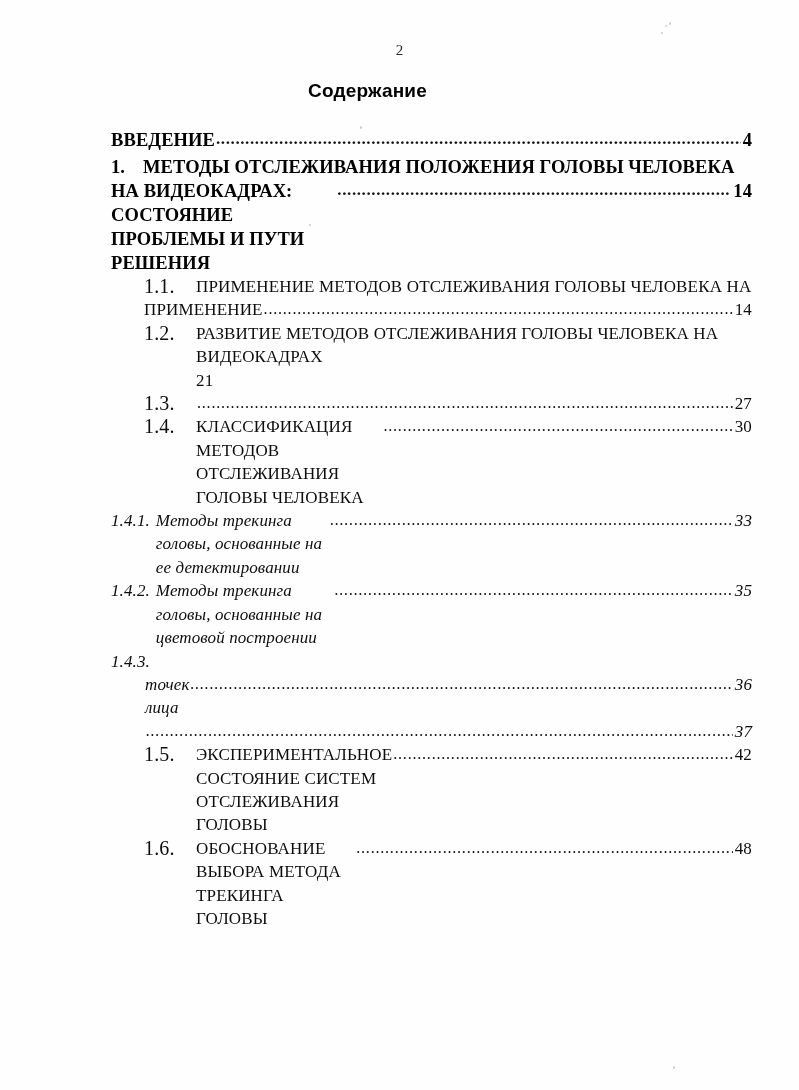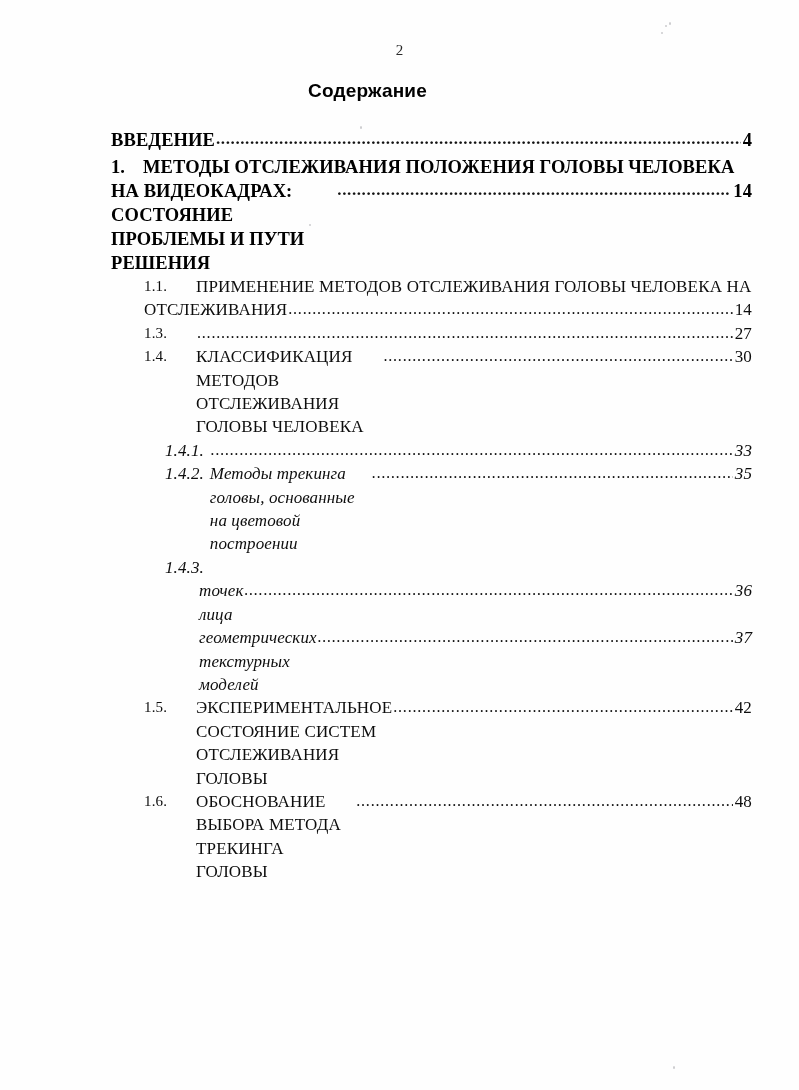--- a/index.html
+++ b/index.html
@@ -131,31 +131,30 @@
   .lvl1 {
     margin-left: 33px;
     font-size: 17px;
     line-height: 23.4px;
     font-variant: small-caps;
     letter-spacing: .15px;
   }
   .lvl1 .num {
     width: 52px;
     font-variant: normal;
-    font-size: 15px;
+    font-size: 20px;
   }
   .lvl1 .pg { font-variant: normal; }
   
   .lvl1.cont {
     margin-left: 0;
   }
 
   
   .lvl2 {
-    margin-left: 54px;
     font-style: italic;
     font-size: 17px;
     line-height: 23.4px;
     letter-spacing: .1px;
   }
   .lvl2 .num { padding-right: 6px; }
   .lvl2 .pg { font-style: italic; }
   .lvl2.cont { margin-left: 34px; }
 
   
@@ -197,44 +196,54 @@
           <span class="pg">14</span>
         </div>
       </div>
       <div class="entry lvl1">
         <div class="ln bare">
           <span class="num">1.1.</span>
           <span class="txt">ПРИМЕНЕНИЕ МЕТОДОВ ОТСЛЕЖИВАНИЯ ГОЛОВЫ ЧЕЛОВЕКА НА</span>
         </div>
         <div class="entry lvl1 cont">
           <div class="ln">
-            <span class="txt">ОТСЛЕЖИВАНИЯ</span>
+            <span class="txt">ПРИМЕНЕНИЕ</span>
             <span class="leader">............................................................................................................................................................................................................................</span>
             <span class="pg">14</span>
           </div>
         </div>
       </div>
       <div class="entry lvl1">
+        <div class="ln bare">
+          <span class="num">1.2.</span>
+          <span class="txt">РАЗВИТИЕ МЕТОДОВ ОТСЛЕЖИВАНИЯ ГОЛОВЫ ЧЕЛОВЕКА НА ВИДЕОКАДРАХ</span>
+        </div>
+        <div class="ln bare" style="padding-left: 52px;">
+          <span class="txt">21</span>
+        </div>
+      </div>
+      <div class="entry lvl1">
         <div class="ln">
           <span class="num">1.3.</span>
           <span class="leader">............................................................................................................................................................................................................................</span>
           <span class="pg">27</span>
         </div>
       </div>
       <div class="entry lvl1">
         <div class="ln">
           <span class="num">1.4.</span>
           <span class="txt">КЛАССИФИКАЦИЯ МЕТОДОВ ОТСЛЕЖИВАНИЯ ГОЛОВЫ ЧЕЛОВЕКА</span>
           <span class="leader">............................................................................................................................................................................................................................</span>
           <span class="pg">30</span>
         </div>
       </div>
       <div class="entry lvl2">
         <div class="ln">
           <span class="num">1.4.1.</span>
+          <span class="txt">Методы трекинга головы, основанные на ее детектировании</span>
           <span class="leader">............................................................................................................................................................................................................................</span>
           <span class="pg">33</span>
         </div>
       </div>
       <div class="entry lvl2">
         <div class="ln">
           <span class="num">1.4.2.</span>
           <span class="txt">Методы трекинга головы, основанные на цветовой построении</span>
           <span class="leader">............................................................................................................................................................................................................................</span>
           <span class="pg">35</span>
@@ -248,21 +257,20 @@
           <div class="ln">
             <span class="txt">точек лица</span>
             <span class="leader">............................................................................................................................................................................................................................</span>
             <span class="pg">36</span>
           </div>
         </div>
       </div>
       <div class="entry lvl2">
         <div class="entry lvl2 cont">
           <div class="ln">
-            <span class="txt">геометрических текстурных моделей</span>
             <span class="leader">............................................................................................................................................................................................................................</span>
             <span class="pg">37</span>
           </div>
         </div>
       </div>
       <div class="entry lvl1">
         <div class="ln">
           <span class="num">1.5.</span>
           <span class="txt">ЭКСПЕРИМЕНТАЛЬНОЕ СОСТОЯНИЕ СИСТЕМ ОТСЛЕЖИВАНИЯ ГОЛОВЫ</span>
           <span class="leader">............................................................................................................................................................................................................................</span>

